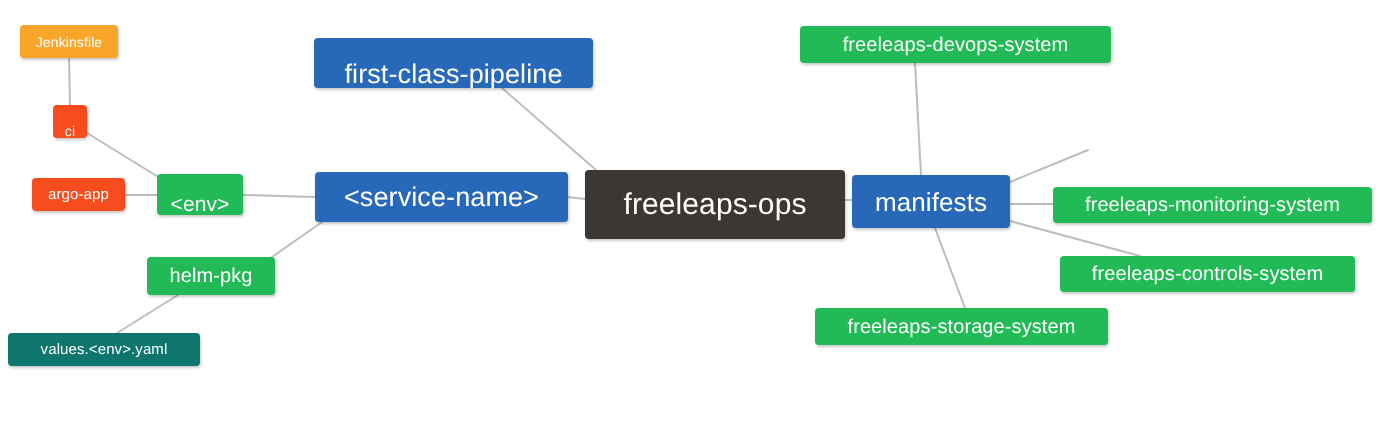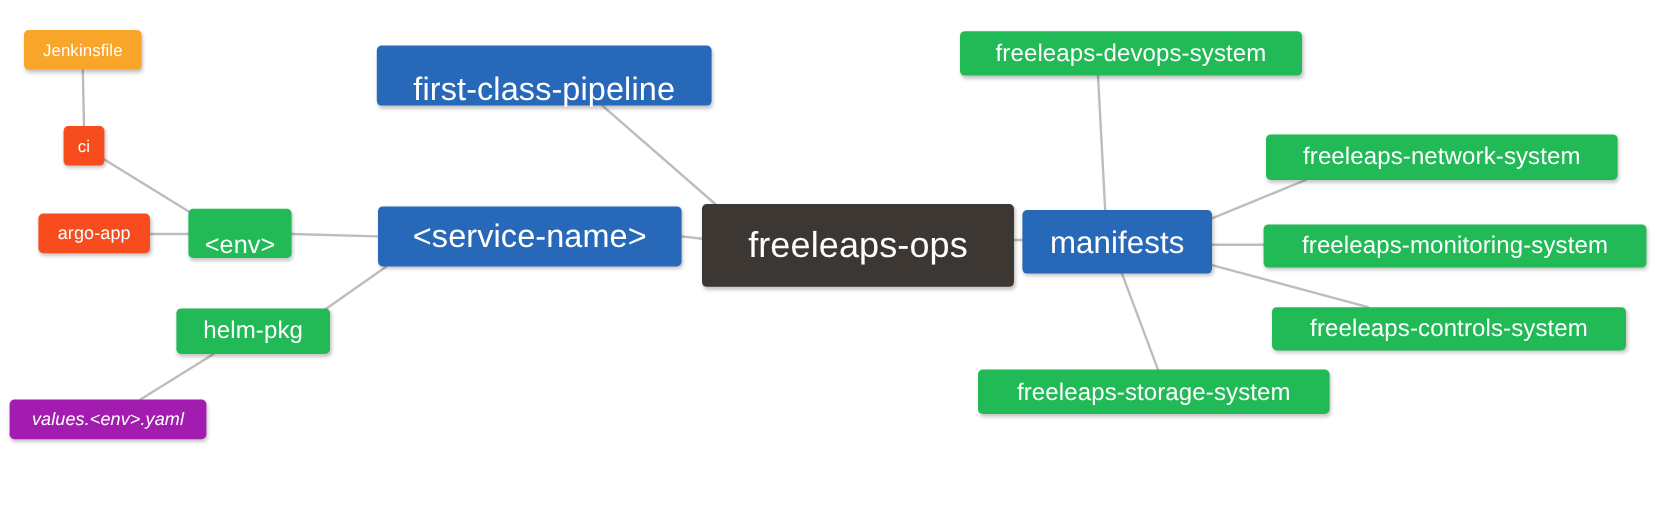--- a/index.html
+++ b/index.html
@@ -56,52 +56,49 @@
       <line x1="845" y1="200" x2="852" y2="200" stroke="#bdbdbd" stroke-width="2" stroke-linecap="round"></line>
       <line x1="921" y1="175" x2="915" y2="63" stroke="#bdbdbd" stroke-width="2" stroke-linecap="round"></line>
       <line x1="1010" y1="182" x2="1088" y2="150" stroke="#bdbdbd" stroke-width="2" stroke-linecap="round"></line>
       <line x1="1010" y1="204" x2="1053" y2="204" stroke="#bdbdbd" stroke-width="2" stroke-linecap="round"></line>
       <line x1="1010" y1="221" x2="1140" y2="256" stroke="#bdbdbd" stroke-width="2" stroke-linecap="round"></line>
       <line x1="935" y1="228" x2="965" y2="308" stroke="#bdbdbd" stroke-width="2" stroke-linecap="round"></line>
     </svg>
 <div class="node" style="left: 20px; top: 25px; width: 98px; height: 33px; background: rgb(249, 165, 42); font-size: 14px;">
       <span>Jenkinsfile</span>
     </div>
-    <div class="node" style="left: 53px; top: 105px; width: 34px; height: 33px; background: rgb(247, 76, 30); font-size: 14px;">
+    <div class="node" style="left: 53px; top: 105px; width: 34px; height: 33px; background: rgb(247, 76, 30); font-size: 14px; align-items: flex-end;">
       <span>ci</span>
     </div>
     <div class="node" style="left: 32px; top: 178px; width: 93px; height: 33px; background: rgb(247, 76, 30); font-size: 15px;">
       <span>argo-app</span>
     </div>
     <div class="node" style="left: 157px; top: 174px; width: 86px; height: 41px; background: rgb(33, 186, 86); font-size: 21px; align-items: flex-end;">
       <span>&lt;env&gt;</span>
     </div>
     <div class="node" style="left: 147px; top: 257px; width: 128px; height: 38px; background: rgb(33, 186, 86); font-size: 20px;">
       <span>helm-pkg</span>
     </div>
-    <div class="node" style="left: 8px; top: 333px; width: 164px; height: 33px; background: #a21caf; font-size: 15px; font-style: italic;">
+    <div class="node" style="left: 8px; top: 333px; width: 192px; height: 33px; background: #0f766e; font-size: 15px;">
       <span>values.&lt;env&gt;.yaml</span>
     </div>
     <div class="node" style="left: 314px; top: 38px; width: 279px; height: 50px; background: rgb(40, 104, 184); font-size: 27px; align-items: flex-end;">
       <span>first-class-pipeline</span>
     </div>
     <div class="node" style="left: 315px; top: 172px; width: 253px; height: 50px; background: rgb(40, 104, 184); font-size: 27px; text-align: right;">
       <span>&lt;service-name&gt;</span>
     </div>
     <div class="node" style="left: 585px; top: 170px; width: 260px; height: 69px; background: rgb(60, 55, 51); font-size: 30px;">
       <span>freeleaps-ops</span>
     </div>
     <div class="node" style="left: 852px; top: 175px; width: 158px; height: 53px; background: rgb(40, 104, 184); font-size: 26px;">
       <span>manifests</span>
     </div>
-    <div class="node" style="left: 800px; top: 26px; width: 285px; height: 37px; background: rgb(33, 186, 86); font-size: 20px;">
+    <div class="node" style="left: 800px; top: 26px; width: 311px; height: 37px; background: rgb(33, 186, 86); font-size: 20px;">
       <span>freeleaps-devops-system</span>
-    </div>
-    <div class="node" style="left: 1055px; top: 112px; width: 293px; height: 38px; background: rgb(33, 186, 86); font-size: 20px;">
-      <span>freeleaps-network-system</span>
     </div>
     <div class="node" style="left: 1053px; top: 187px; width: 319px; height: 36px; background: rgb(33, 186, 86); font-size: 20px;">
       <span>freeleaps-monitoring-system</span>
     </div>
     <div class="node" style="left: 1060px; top: 256px; width: 295px; height: 36px; background: rgb(33, 186, 86); font-size: 20px;">
       <span>freeleaps-controls-system</span>
     </div>
     <div class="node" style="left: 815px; top: 308px; width: 293px; height: 37px; background: rgb(33, 186, 86); font-size: 20px;">
       <span>freeleaps-storage-system</span>
     </div>

